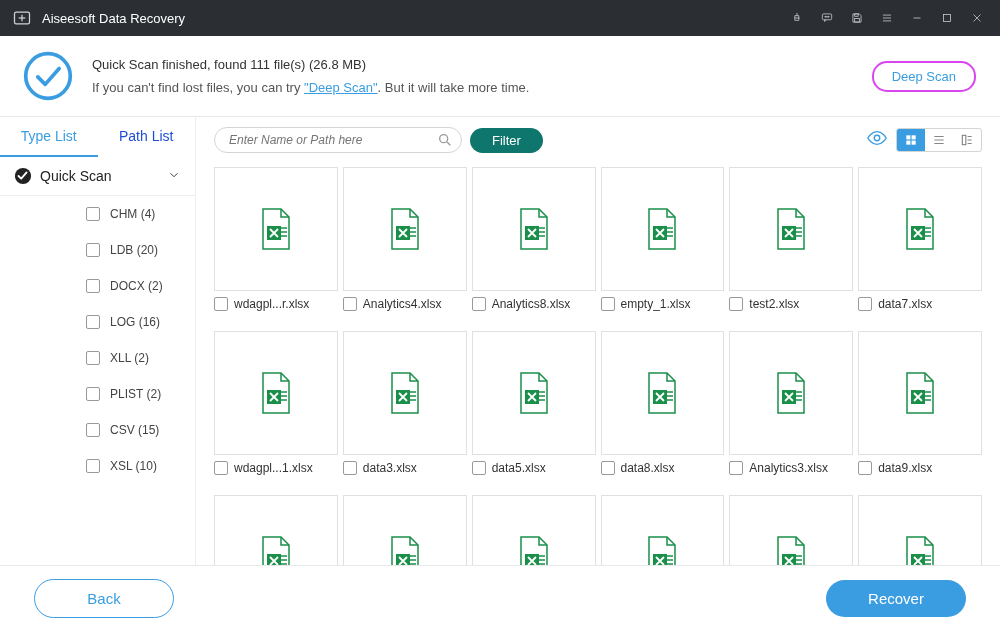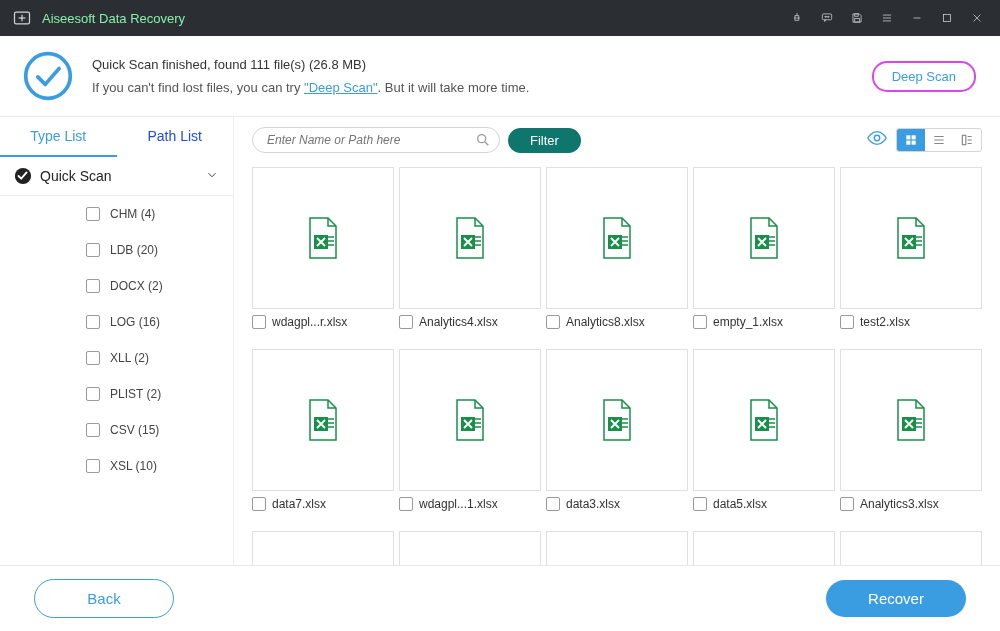--- a/index.html
+++ b/index.html
@@ -2,39 +2,39 @@
 <html><head>
 <meta charset="utf-8">
 <style>
 * { margin: 0; padding: 0; box-sizing: border-box; font-family: -apple-system, "Segoe UI", Arial, sans-serif; }
 body { width: 1000px; height: 631px; background: #fff; overflow: hidden; display: flex; flex-direction: column; }
 
 
 .titlebar { height: 36px; background: #2b2f33; display: flex; align-items: center; padding: 0 8px; color: #d7dadd; }
 .titlebar .logo { width: 20px; height: 20px; margin: 0 10px 0 4px; position: relative; }
 .titlebar .logo svg { width: 100%; height: 100%; }
-.titlebar .title { font-size: 13px; color: #86efac; }
+.titlebar .title { font-size: 13px; color: #ffffff; }
 .titlebar .tb-spacer { flex: 1; }
 .titlebar .tb-btn { width: 30px; height: 36px; display: flex; align-items: center; justify-content: center; cursor: pointer; }
 .titlebar .tb-btn svg { width: 14px; height: 14px; stroke: #cfd3d6; fill: none; stroke-width: 1.3; }
 
 
 .status { display: flex; align-items: center; padding: 14px 24px 14px 22px; border-bottom: 1px solid #e8e8e8; }
 .status .check { width: 52px; height: 52px; position: relative; margin-right: 18px; }
 .status .check svg { width: 100%; height: 100%; }
 .status .msg { font-size: 13px; color: #333; line-height: 1.8; }
 .status .msg .sub { color: #555; }
 .status .msg .link { color: #3a9de2; text-decoration: underline; cursor: pointer; }
 .status .deep-scan { margin-left: auto; border: 2px solid #d946ef; color: #3a9de2; padding: 6px 18px; border-radius: 15px; font-size: 13px; cursor: pointer; }
 
 
 .mid { flex: 1; display: flex; overflow: hidden; }
 
 
-.sidebar { width: 234px; border-right: 1px solid #eee; display: flex; flex-direction: column; }
+.sidebar { width: 196px; border-right: 1px solid #eee; display: flex; flex-direction: column; }
 .tabs { display: flex; }
 .tab { flex: 1; text-align: center; padding: 11px 0; font-size: 14px; color: #1d4ed8; cursor: pointer; border-bottom: 2px solid transparent; }
 .tab.active { color: #3a9de2; border-bottom: 2px solid #3a9de2; }
 .group { display: flex; align-items: center; padding: 10px 14px; font-size: 14px; color: #222; border-bottom: 1px solid #eee; cursor: pointer; }
 .group .g-icon { width: 18px; height: 18px; margin-right: 8px; }
 .group .chev { margin-left: auto; }
 .group .chev svg { width: 14px; height: 14px; stroke: #333; fill: none; stroke-width: 1.6; }
 .type-list { overflow-y: auto; flex: 1; }
 .type-item { display: flex; align-items: flex-end; padding: 11px 10px 11px 86px; font-size: 12px; color: #444; cursor: pointer; }
 .type-item.selected { background: #cde9fb; }
@@ -49,21 +49,21 @@
 .filter-btn { background: #0f766e; color: #fff; border-radius: 13px; padding: 5px 22px; font-size: 13px; cursor: pointer; }
 .tb-spacer2 { flex: 1; }
 .view-btns { display: flex; align-items: center; gap: 8px; }
 .eye-btn svg { width: 22px; height: 22px; stroke: #3a9de2; fill: none; stroke-width: 1.5; }
 .view-seg { display: flex; border: 1px solid #d4d4d4; border-radius: 3px; overflow: hidden; }
 .view-seg .seg { width: 28px; height: 22px; display: flex; align-items: center; justify-content: center; cursor: pointer; }
 .view-seg .seg.on { background: #3a9de2; }
 .view-seg .seg svg { width: 14px; height: 14px; }
 
 
-.grid { flex: 1; overflow-y: auto; padding: 4px 18px 12px 18px; display: grid; grid-template-columns: repeat(5, 1fr); gap: 20px 5px; align-content: start; }
+.grid { flex: 1; overflow-y: auto; padding: 4px 18px 12px 18px; display: grid; grid-template-columns: repeat(6, 1fr); gap: 20px 5px; align-content: start; }
 .file { display: flex; flex-direction: column; align-items: center; }
 .thumb { width: 100%; aspect-ratio: 1/1; border: 1px solid #e0e0e0; display: flex; align-items: center; justify-content: center; }
 .thumb svg { width: 34px; height: 42px; }
 .file-label { display: flex; align-items: center; width: 100%; margin-top: 6px; font-size: 12px; color: #333; }
 .file-label .chk { margin-right: 6px; }
 .file-label .fname { white-space: nowrap; overflow: hidden; text-overflow: ellipsis; flex: 1; }
 
 
 .footer { height: 66px; border-top: 1px solid #e8e8e8; display: flex; align-items: center; padding: 0 34px; }
 .btn { min-width: 140px; text-align: center; padding: 10px 24px; border-radius: 20px; font-size: 15px; cursor: pointer; }
@@ -388,20 +388,35 @@
             <svg viewBox="0 0 34 42">
               <path d="M4 1h18l8 8v32H4z" fill="#fff" stroke="#1a8f4a" stroke-width="1.5"></path>
               <path d="M22 1v8h8" fill="none" stroke="#1a8f4a" stroke-width="1.5"></path>
               <rect x="8" y="18" width="14" height="14" fill="#1a8f4a"></rect>
               <path d="M11 21l8 8M19 21l-8 8" stroke="#fff" stroke-width="1.8"></path>
               <path d="M22 20h6M22 24h6M22 28h6" stroke="#1a8f4a" stroke-width="1.5"></path>
             </svg>
           </div>
           <div class="file-label">
             <span class="chk"></span>
+            <span class="fname">data8.xlsx</span>
+          </div>
+        </div>
+        <div class="file">
+          <div class="thumb">
+            <svg viewBox="0 0 34 42">
+              <path d="M4 1h18l8 8v32H4z" fill="#fff" stroke="#1a8f4a" stroke-width="1.5"></path>
+              <path d="M22 1v8h8" fill="none" stroke="#1a8f4a" stroke-width="1.5"></path>
+              <rect x="8" y="18" width="14" height="14" fill="#1a8f4a"></rect>
+              <path d="M11 21l8 8M19 21l-8 8" stroke="#fff" stroke-width="1.8"></path>
+              <path d="M22 20h6M22 24h6M22 28h6" stroke="#1a8f4a" stroke-width="1.5"></path>
+            </svg>
+          </div>
+          <div class="file-label">
+            <span class="chk"></span>
             <span class="fname">Analytics3.xlsx</span>
           </div>
         </div>
         <div class="file">
           <div class="thumb">
             <svg viewBox="0 0 34 42">
               <path d="M4 1h18l8 8v32H4z" fill="#fff" stroke="#1a8f4a" stroke-width="1.5"></path>
               <path d="M22 1v8h8" fill="none" stroke="#1a8f4a" stroke-width="1.5"></path>
               <rect x="8" y="18" width="14" height="14" fill="#1a8f4a"></rect>
               <path d="M11 21l8 8M19 21l-8 8" stroke="#fff" stroke-width="1.8"></path>

